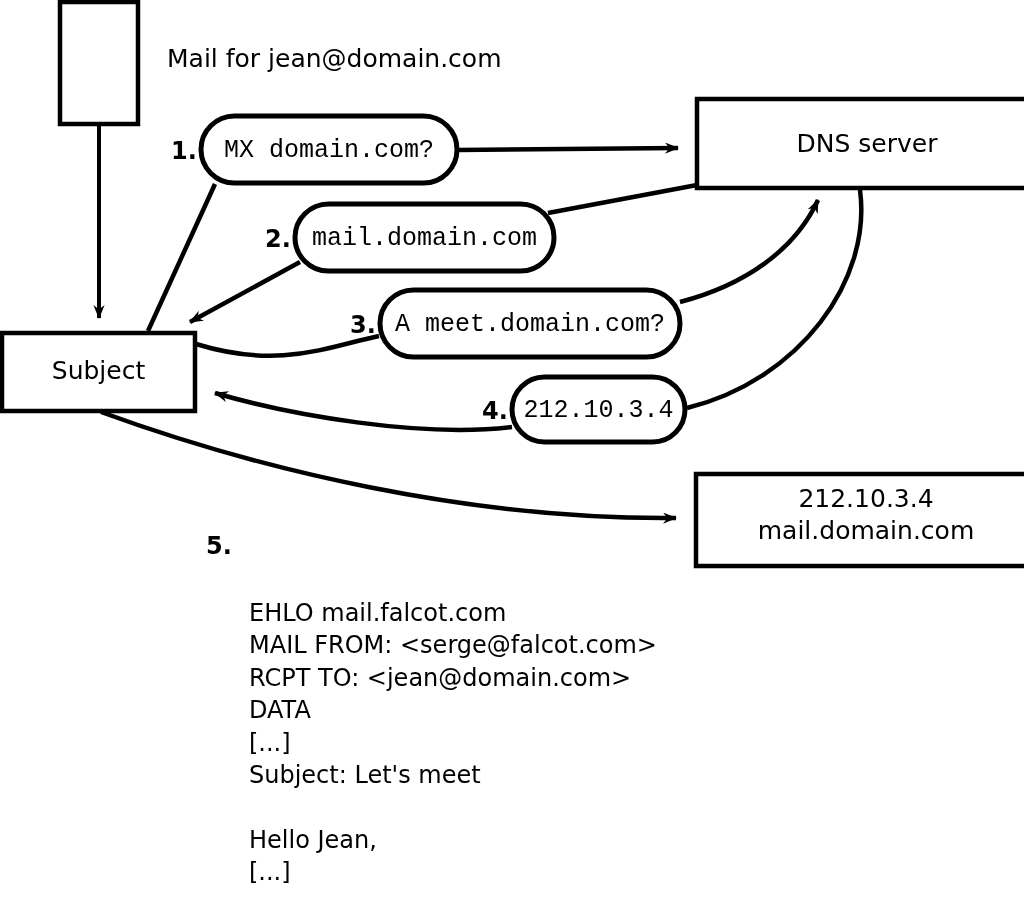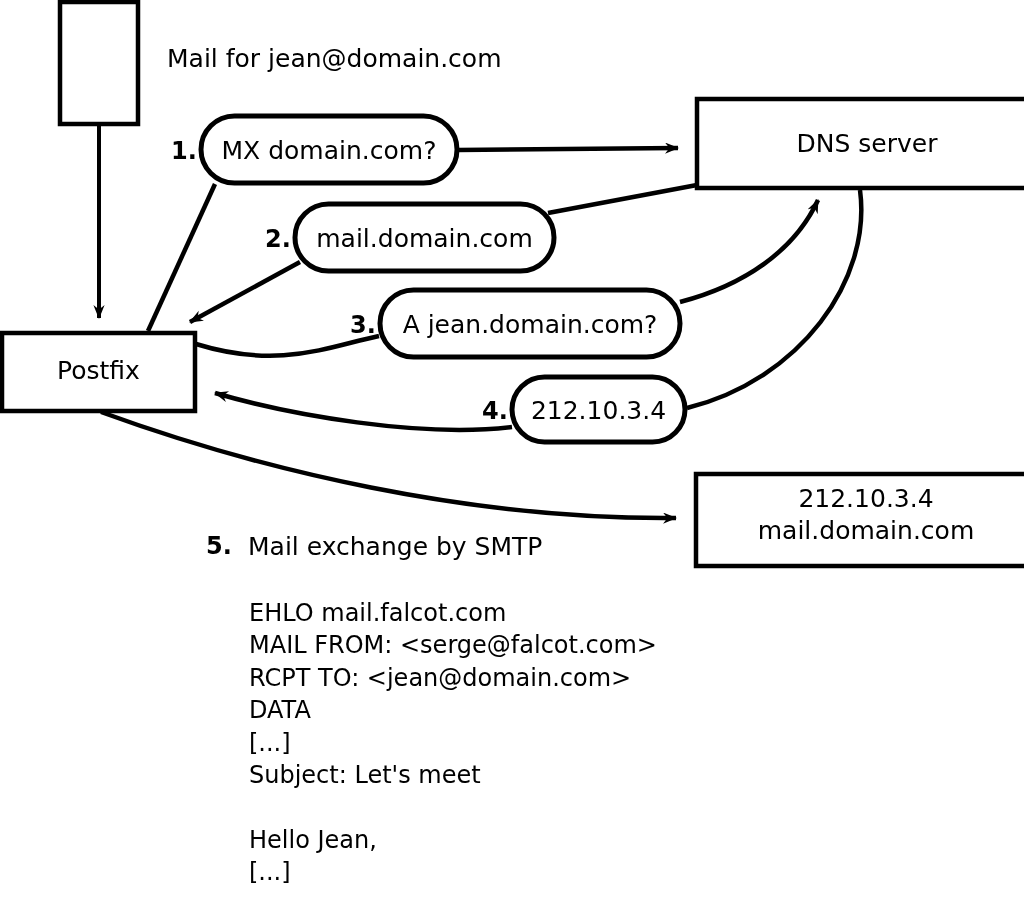--- a/index.html
+++ b/index.html
@@ -39,20 +39,21 @@
   }
   .step-num {
     position: absolute;
     font-weight: bold;
     white-space: pre;
   }
   .bubble-text {
     position: absolute;
     white-space: pre;
     text-align: center;
+    font-family: Liberation Mono, monospace;
   }
   .mono-block {
     position: absolute;
     white-space: pre;
     line-height: 32.4px;
   }
 </style>
 </head>
 <body>
 
@@ -97,39 +98,38 @@
     <rect x="696" y="474" width="340" height="92" fill="#fff" stroke="#000" stroke-width="4.5"></rect>
 
     <rect x="201" y="116" width="256" height="67" rx="33.5" ry="33.5" fill="#fff" stroke="#000" stroke-width="5"></rect>
     <rect x="295" y="204" width="259" height="67" rx="33.5" ry="33.5" fill="#fff" stroke="#000" stroke-width="5"></rect>
     <rect x="380" y="290" width="300" height="67" rx="33.5" ry="33.5" fill="#fff" stroke="#000" stroke-width="5"></rect>
     <rect x="512" y="377" width="173" height="65" rx="32.5" ry="32.5" fill="#fff" stroke="#000" stroke-width="5"></rect>
   </svg>
 
   <div class="plain-text" style="left:167px; top:44px; font-size:25px;">Mail for jean@domain.com</div>
 
-  <div class="node-label" style="left:2px; top:357px; width:193px; font-size:25px;">Postfix</div>
+  <div class="node-label" style="left:2px; top:357px; width:193px; font-size:25px;">Subject</div>
 
   <div class="node-label" style="left:697px; top:130px; width:340px; font-size:25px;">DNS server</div>
 
   <div class="node-label" style="left:696px; top:485px; width:340px; font-size:25px;">212.10.3.4</div>
   <div class="node-label" style="left:696px; top:517px; width:340px; font-size:25px;">mail.domain.com</div>
 
   <div class="step-num" style="left:171px; top:137px; font-size:24px;">1.</div>
   <div class="step-num" style="left:265px; top:225px; font-size:24px;">2.</div>
   <div class="step-num" style="left:350px; top:311px; font-size:24px;">3.</div>
   <div class="step-num" style="left:482px; top:397px; font-size:24px;">4.</div>
   <div class="step-num" style="left:206px; top:532px; font-size:24px;">5.</div>
 
   <div class="bubble-text" style="left:201px; top:136px; width:256px; font-size:25px;">MX domain.com?</div>
   <div class="bubble-text" style="left:295px; top:224px; width:259px; font-size:25px;">mail.domain.com</div>
-  <div class="bubble-text" style="left:380px; top:310px; width:300px; font-size:25px;">A jean.domain.com?</div>
+  <div class="bubble-text" style="left:380px; top:310px; width:300px; font-size:25px;">A meet.domain.com?</div>
   <div class="bubble-text" style="left:512px; top:396px; width:173px; font-size:25px;">212.10.3.4</div>
 
-  <div class="plain-text" style="left:248px; top:532px; font-size:25px;">Mail exchange by SMTP</div>
 
   <div class="mono-block" style="left:249px; top:597px; font-size:24px;">EHLO mail.falcot.com
 MAIL FROM: &lt;serge@falcot.com&gt;
 RCPT TO: &lt;jean@domain.com&gt;
 DATA
 [...]
 Subject: Let's meet
 
 Hello Jean,
 [...]

